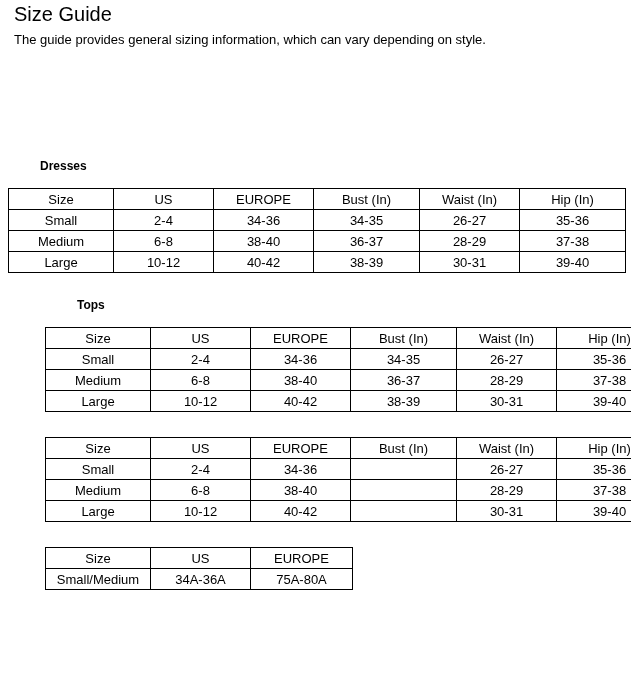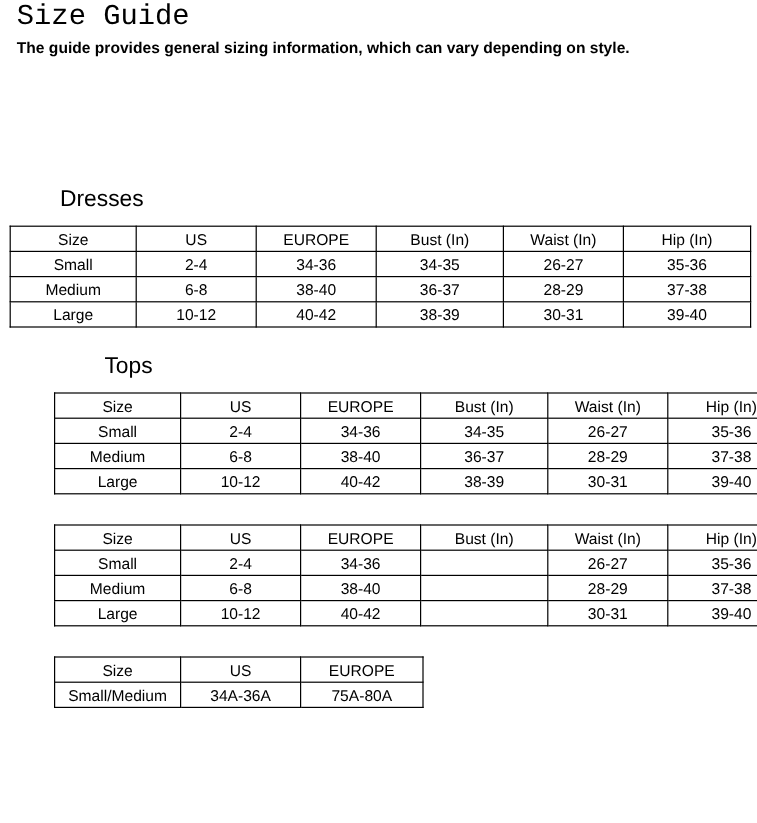--- a/index.html
+++ b/index.html
@@ -14,44 +14,43 @@
     font-family: "Liberation Sans", sans-serif;
     color: #000000;
   }
   .page {
     position: relative;
     width: 631px;
     height: 686px;
     background: #ffffff;
   }
   .page-title {
-    font-size: 24px;
+    font-size: 20px;
     font-weight: 400;
     line-height: 23px;
     margin: 3px 0 0 14px;
-    font-family: Liberation Mono, monospace;
   }
   .page-subtitle {
     font-size: 13px;
-    font-weight: 700;
+    font-weight: 400;
     line-height: 15px;
     margin: 6px 0 0 14px;
   }
   .sections {
     margin-top: 112px;
   }
   .section + .section {
     margin-top: 25px;
     padding-left: 37px;
   }
   .section-label {
-    font-size: 19px;
-    font-weight: 400;
+    font-size: 12px;
+    font-weight: 700;
     line-height: 15px;
-    margin: 0 0 14px 50px;
+    margin: 0 0 14px 40px;
   }
   table.size-table {
     border-collapse: collapse;
     table-layout: fixed;
     margin-left: 8px;
   }
   table.size-table th,
   table.size-table td {
     border: 1px solid #000000;
     height: 20px;

